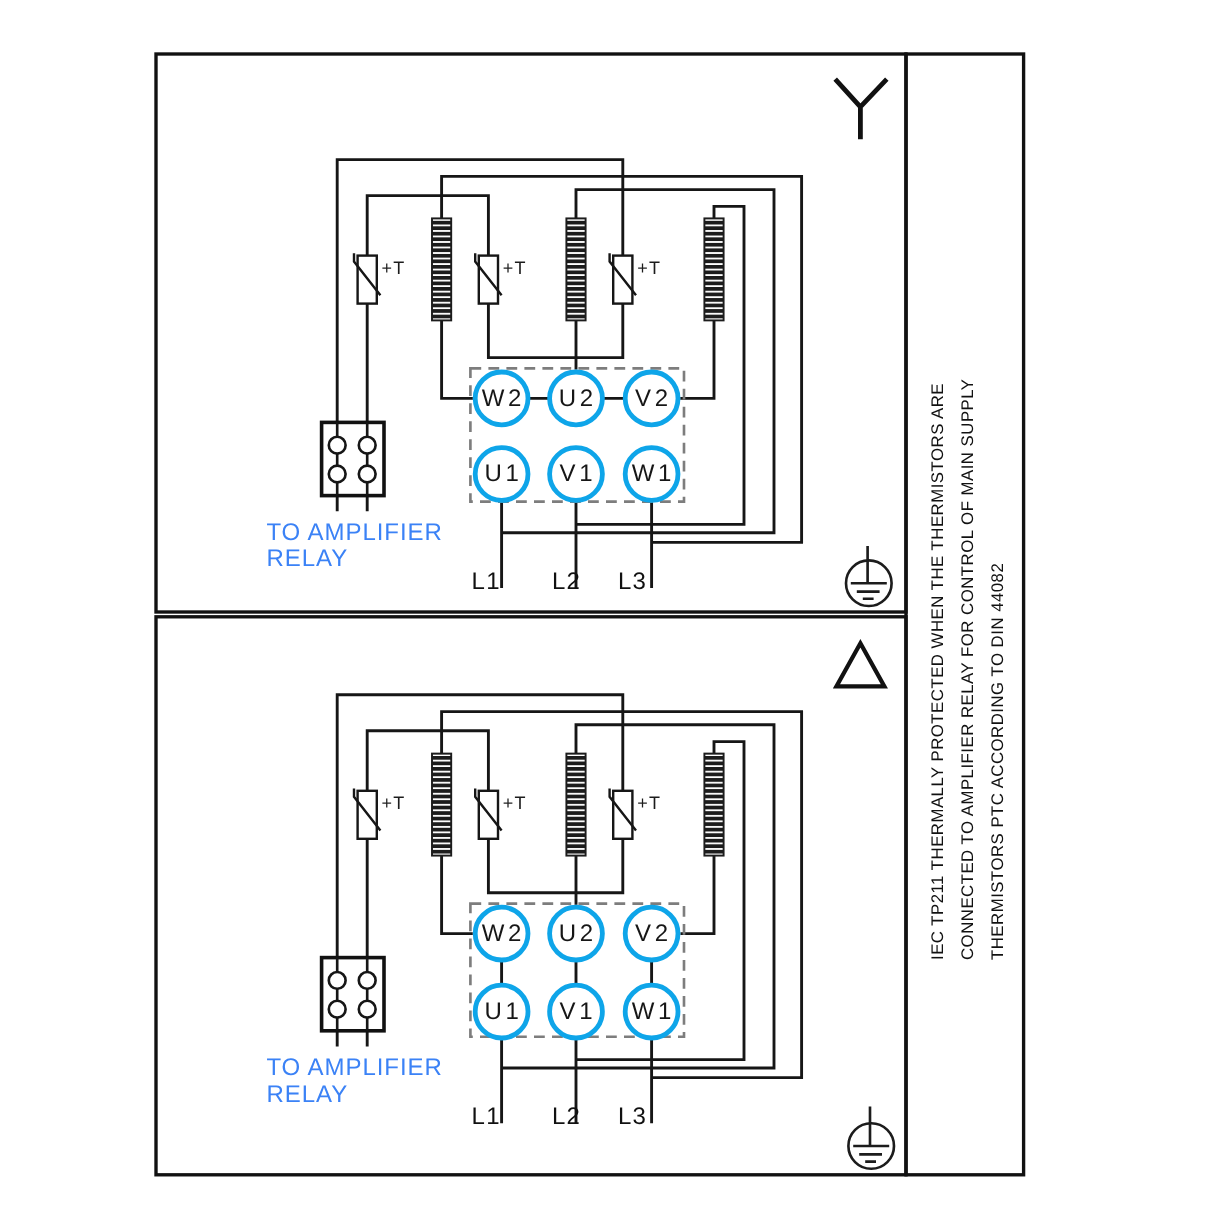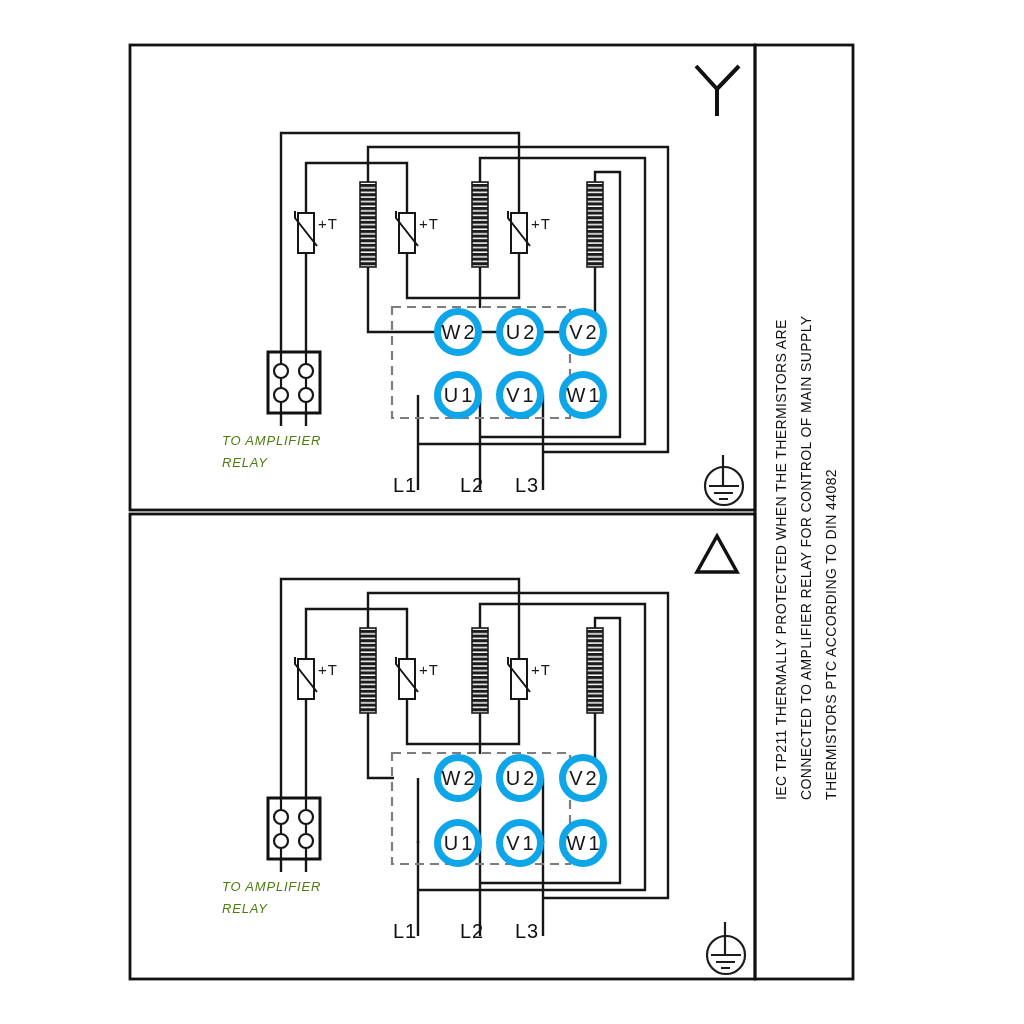--- a/index.html
+++ b/index.html
@@ -1,26 +1,26 @@
 <!DOCTYPE html>
 <html><head>
 <meta charset="utf-8">
 <style>
   html,body{margin:0;padding:0;background:#ffffff;}
   body{width:1024px;height:1024px;position:relative;overflow:hidden;
        font-family:"Liberation Sans", sans-serif;color:#111;}
   #stage{position:absolute;left:0;top:0;width:1024px;height:1024px;}
   svg{position:absolute;left:0;top:0;}
-  .terminal{position:absolute;width:48px;height:48px;border:7px solid #0ea5e9;
+  .terminal{position:absolute;width:48px;height:48px;border:4px solid #0ea5e9;
             border-radius:50%;background:#fff;display:flex;align-items:center;
             justify-content:center;font-size:20px;letter-spacing:3px;text-indent:3px;
-            color:#161616;box-sizing:border-box;margin-left:40px;}
+            color:#161616;box-sizing:border-box;}
   .lbl{position:absolute;font-size:20px;color:#111;letter-spacing:1px;white-space:nowrap;}
   .tplus{position:absolute;font-size:15px;color:#1c1c1c;white-space:nowrap;letter-spacing:1px;}
-  .cap{position:absolute;font-size:13px;color:#4d7c0f;letter-spacing:0.8px;white-space:nowrap;font-style:italic;}
+  .cap{position:absolute;font-size:20px;color:#3b82f6;letter-spacing:0.8px;white-space:nowrap;}
   .note-wrap{position:absolute;left:808px;top:588px;width:424px;height:78px;
              transform:translate(-50%,-50%) rotate(-90deg);
              display:flex;flex-direction:column;justify-content:flex-start;}
   .note-line{font-size:14px;line-height:25px;letter-spacing:0.4px;color:#111;white-space:nowrap;}
 </style>
 </head>
 <body>
 
 <div id="stage">
 

